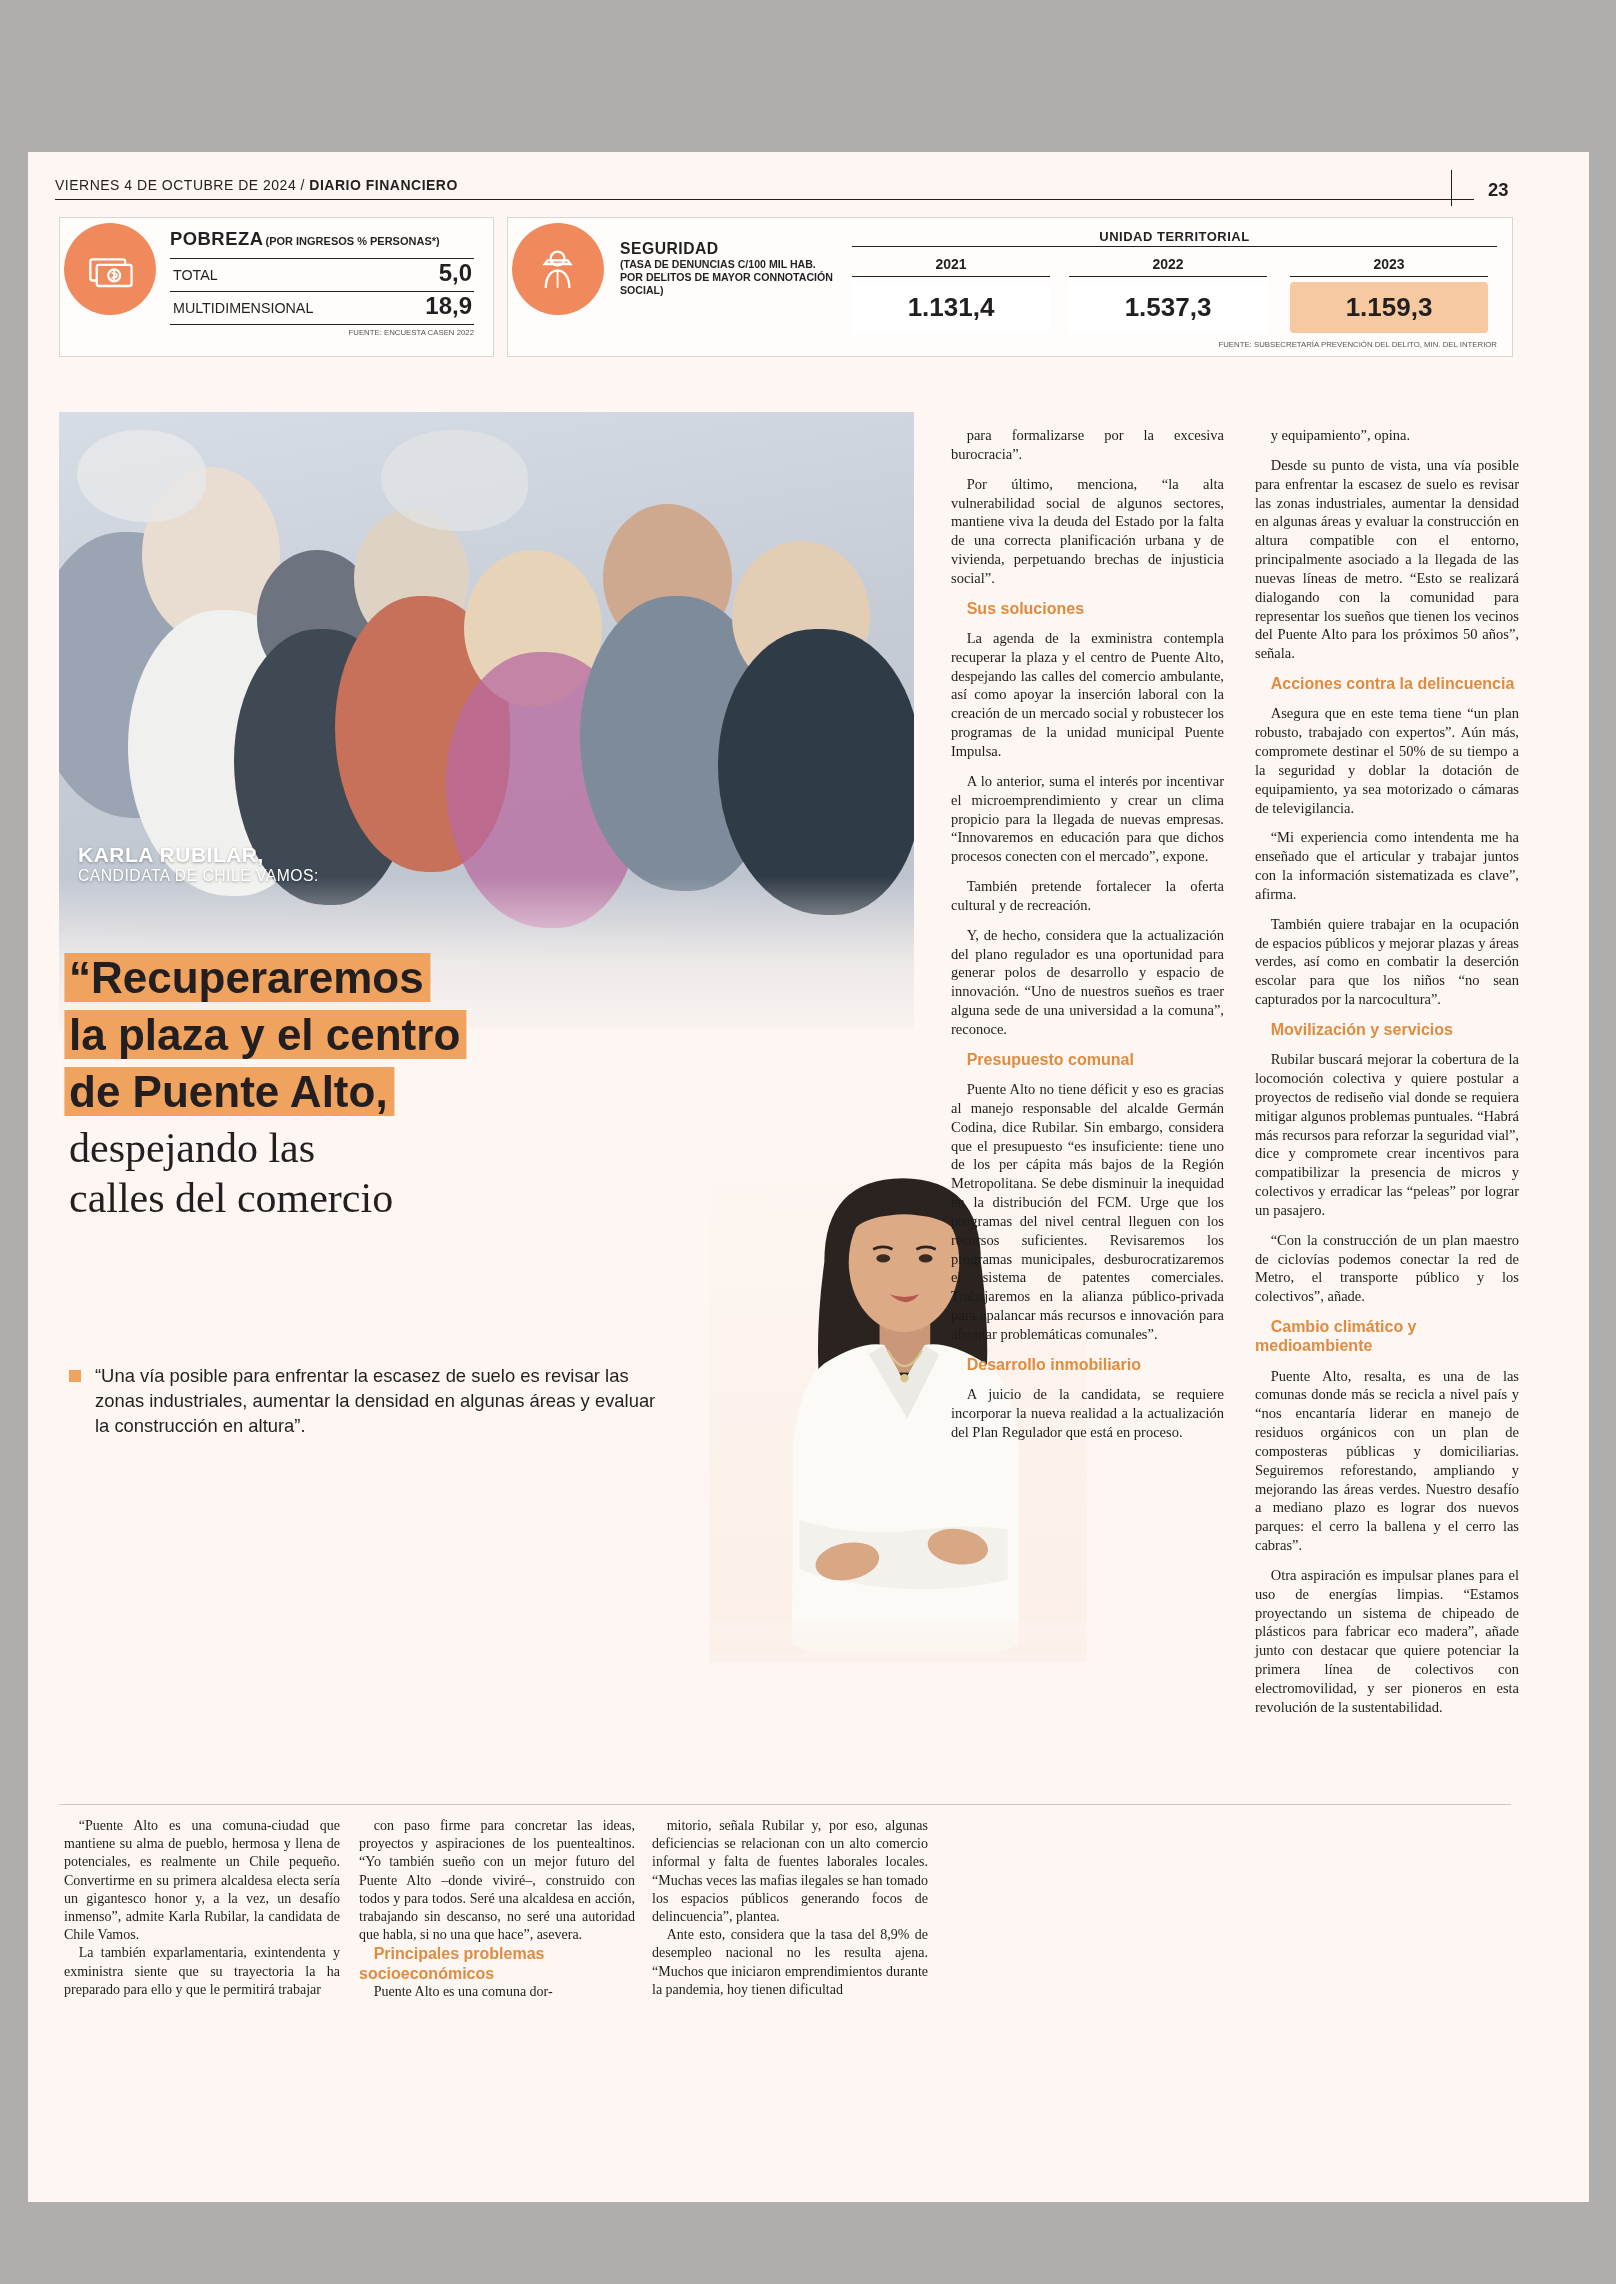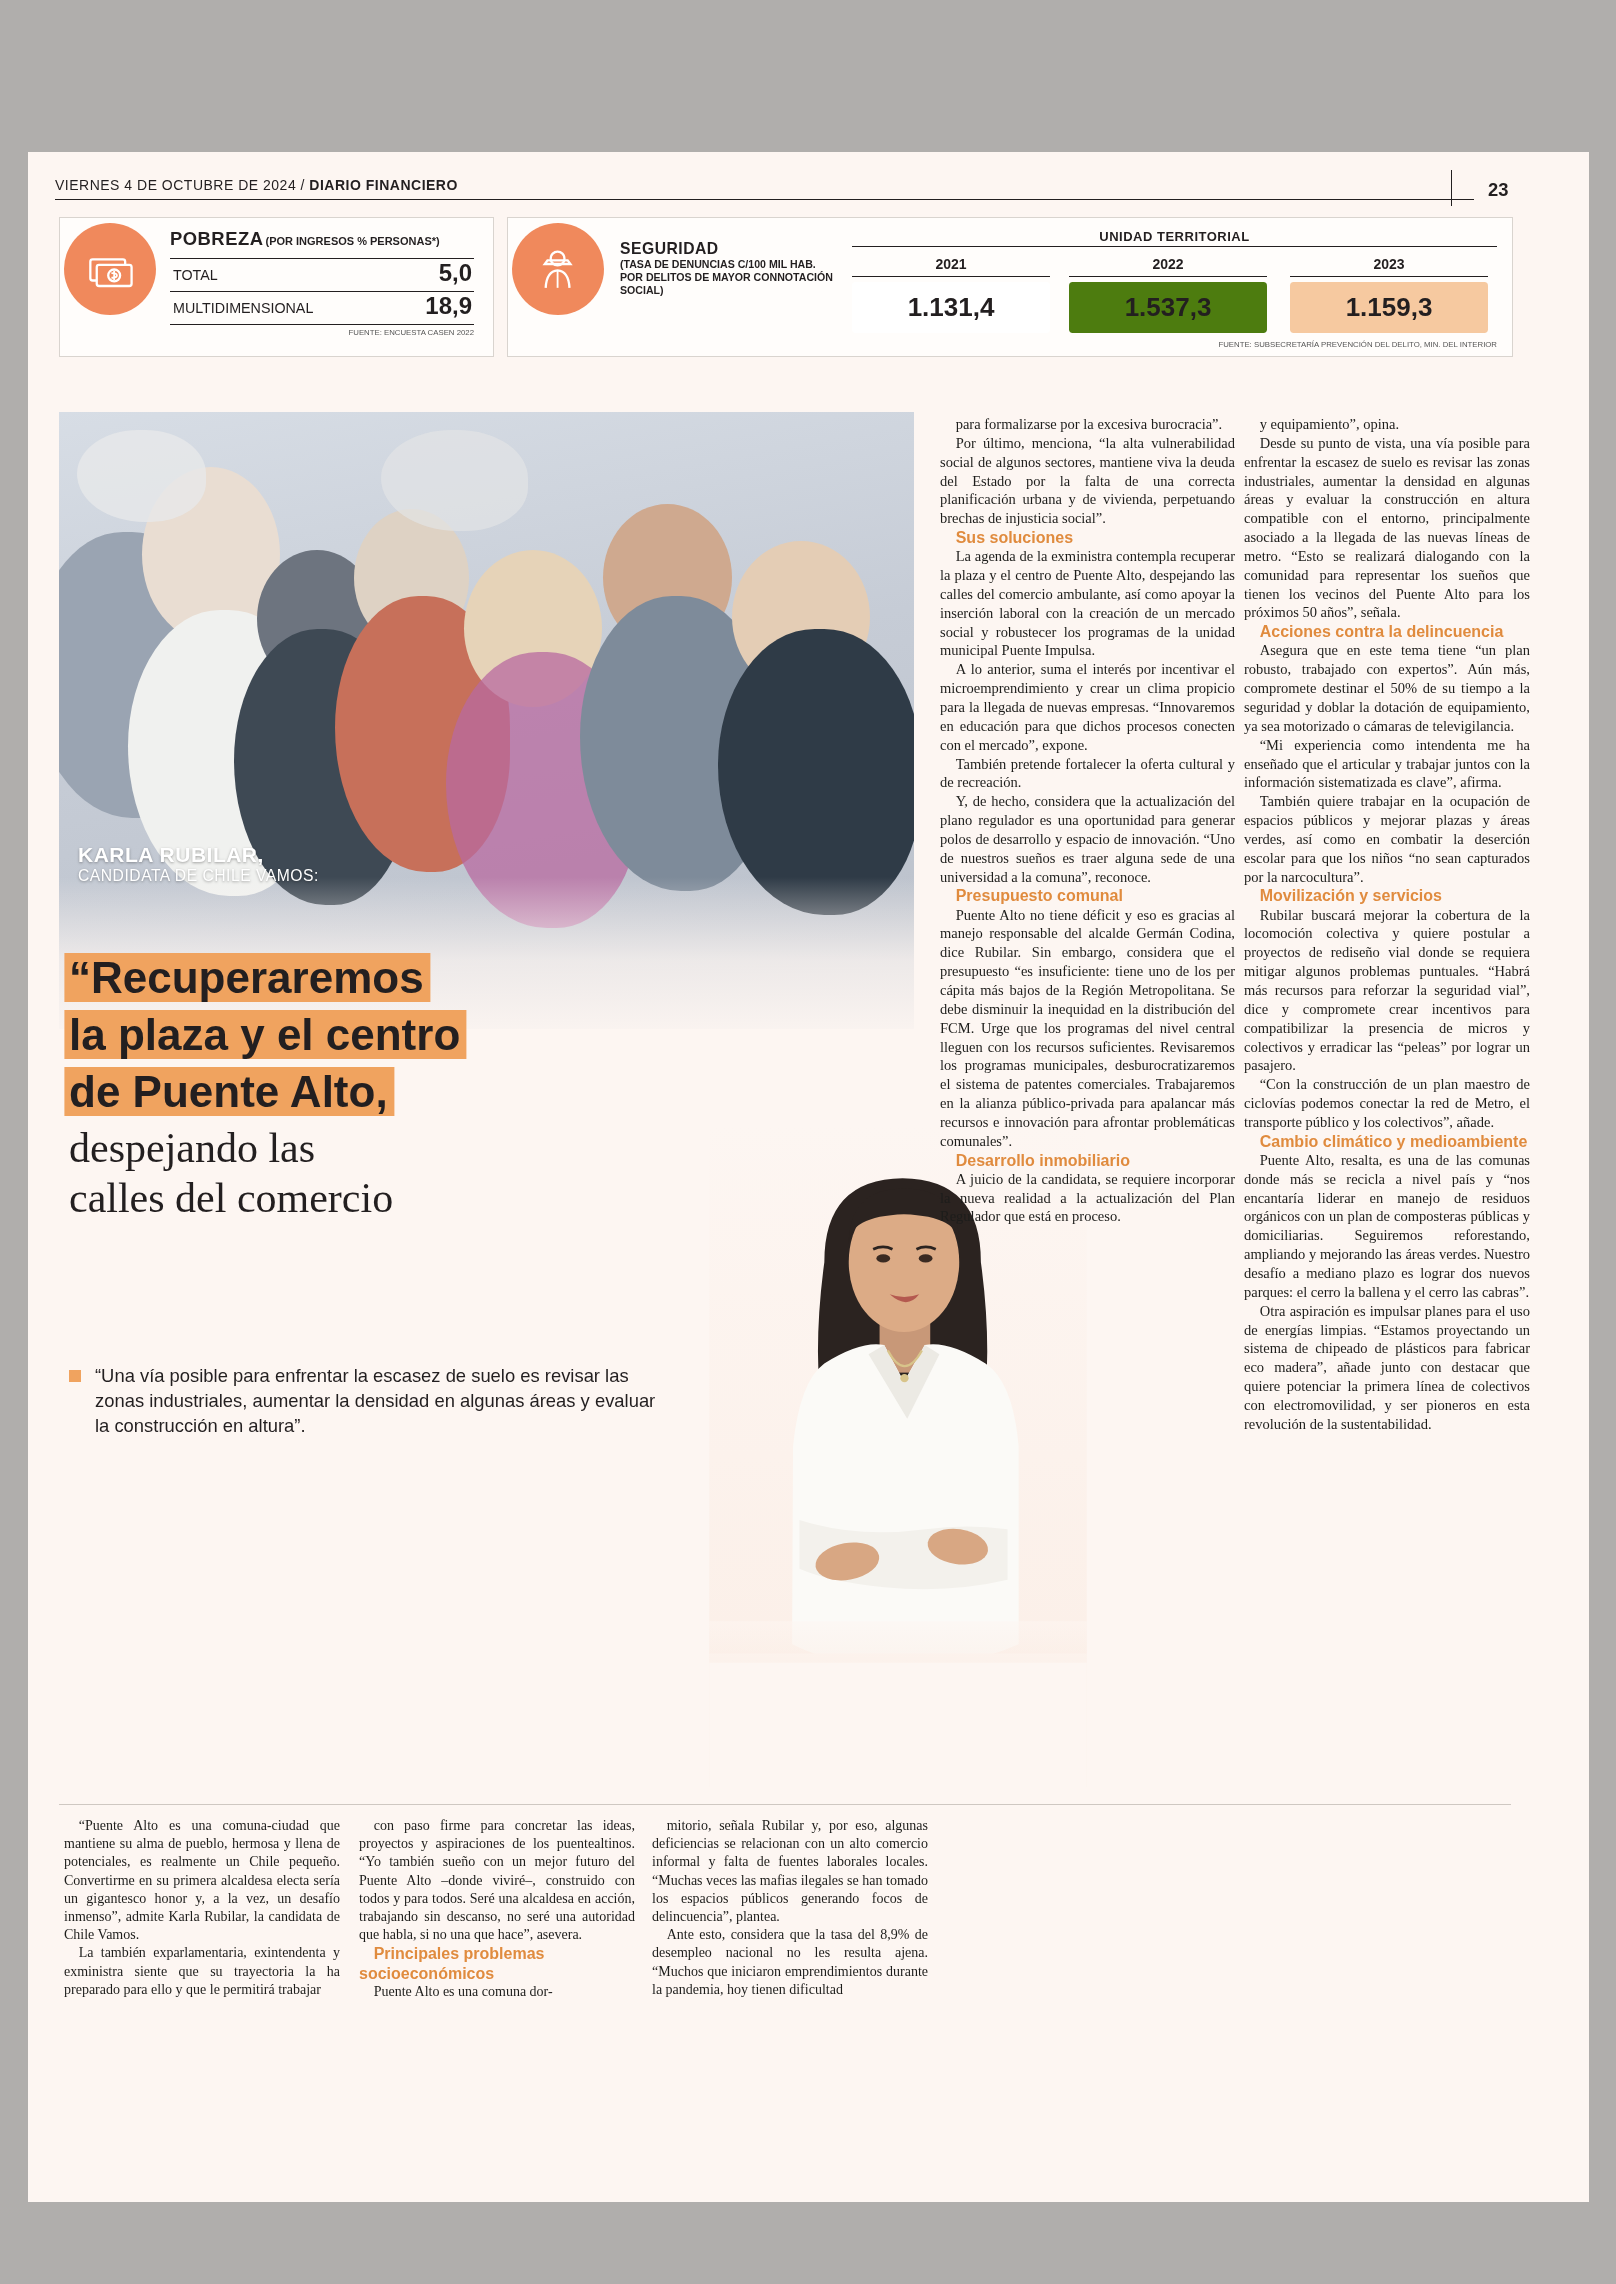--- a/index.html
+++ b/index.html
@@ -57,21 +57,21 @@
   
   .bl{position:absolute;left:69px;top:1364px;width:603px;font-family:"Liberation Sans",sans-serif;font-size:18.4px;line-height:1.35;color:#231f20;}
   .bl p{margin:0 0 12px 0;padding-left:26px;position:relative;}
   .bl p:before{content:"";position:absolute;left:0;top:5.5px;width:12px;height:12px;background:#f0a35f;}
 
   
   .portrait{position:absolute;left:709px;top:1124px;width:378px;height:663px;overflow:hidden;}
 
   
   .col{position:absolute;font-family:"Liberation Serif",serif;font-size:14.5px;line-height:1.30;color:#1d1d1b;text-align:justify;}
-  .col p{margin:0;text-indent:15.7px;}
+  .col p{margin:11px;text-indent:15.7px;}
   .sub{font-family:"Liberation Sans",sans-serif;font-size:16px;font-weight:bold;color:#e08b3e;line-height:1.2;margin:9.2px 0 4.6px 0;text-indent:0;text-align:left;}
   .c1{left:940px;top:415px;width:295px;}
   .c2{left:1244px;top:415px;width:286px;}
   .bot{position:absolute;font-family:"Liberation Serif",serif;font-size:14px;line-height:1.30;color:#1d1d1b;text-align:justify;}
   .bot p{margin:0;text-indent:14.7px;}
   .botrule{position:absolute;left:59px;top:1804px;width:1452px;height:0.9px;background:#cfc8c2;}
   .b1{left:64px;top:1817px;width:276px;}
   .b2{left:359px;top:1817px;width:276px;}
   .b3{left:652px;top:1817px;width:276px;}
 </style>
@@ -125,21 +125,21 @@
   </div>
   <div class="ut-title">UNIDAD TERRITORIAL</div>
   <div class="ut-rule"></div>
 
   <div class="yr" style="left:852px;">2021</div>
   <div class="yr-rule" style="left:852px;"></div>
   <div class="valbox" style="left:852px;background:#ffffff;">1.131,4</div>
 
   <div class="yr" style="left:1069px;">2022</div>
   <div class="yr-rule" style="left:1069px;"></div>
-  <div class="valbox" style="left:1069px;background:#4d7c0f;">1.537,3</div>
+  <div class="valbox" style="left:1069px;background:#ffffff;">1.537,3</div>
 
   <div class="yr" style="left:1290px;">2023</div>
   <div class="yr-rule" style="left:1290px;"></div>
   <div class="valbox" style="left:1290px;background:#f6c9a0;">1.159,3</div>
 
   <div class="seg-src">FUENTE: SUBSECRETARÍA PREVENCIÓN DEL DELITO, MIN. DEL INTERIOR</div>
 
   <div class="photo">
     <div class="ph-sky"></div>
 

